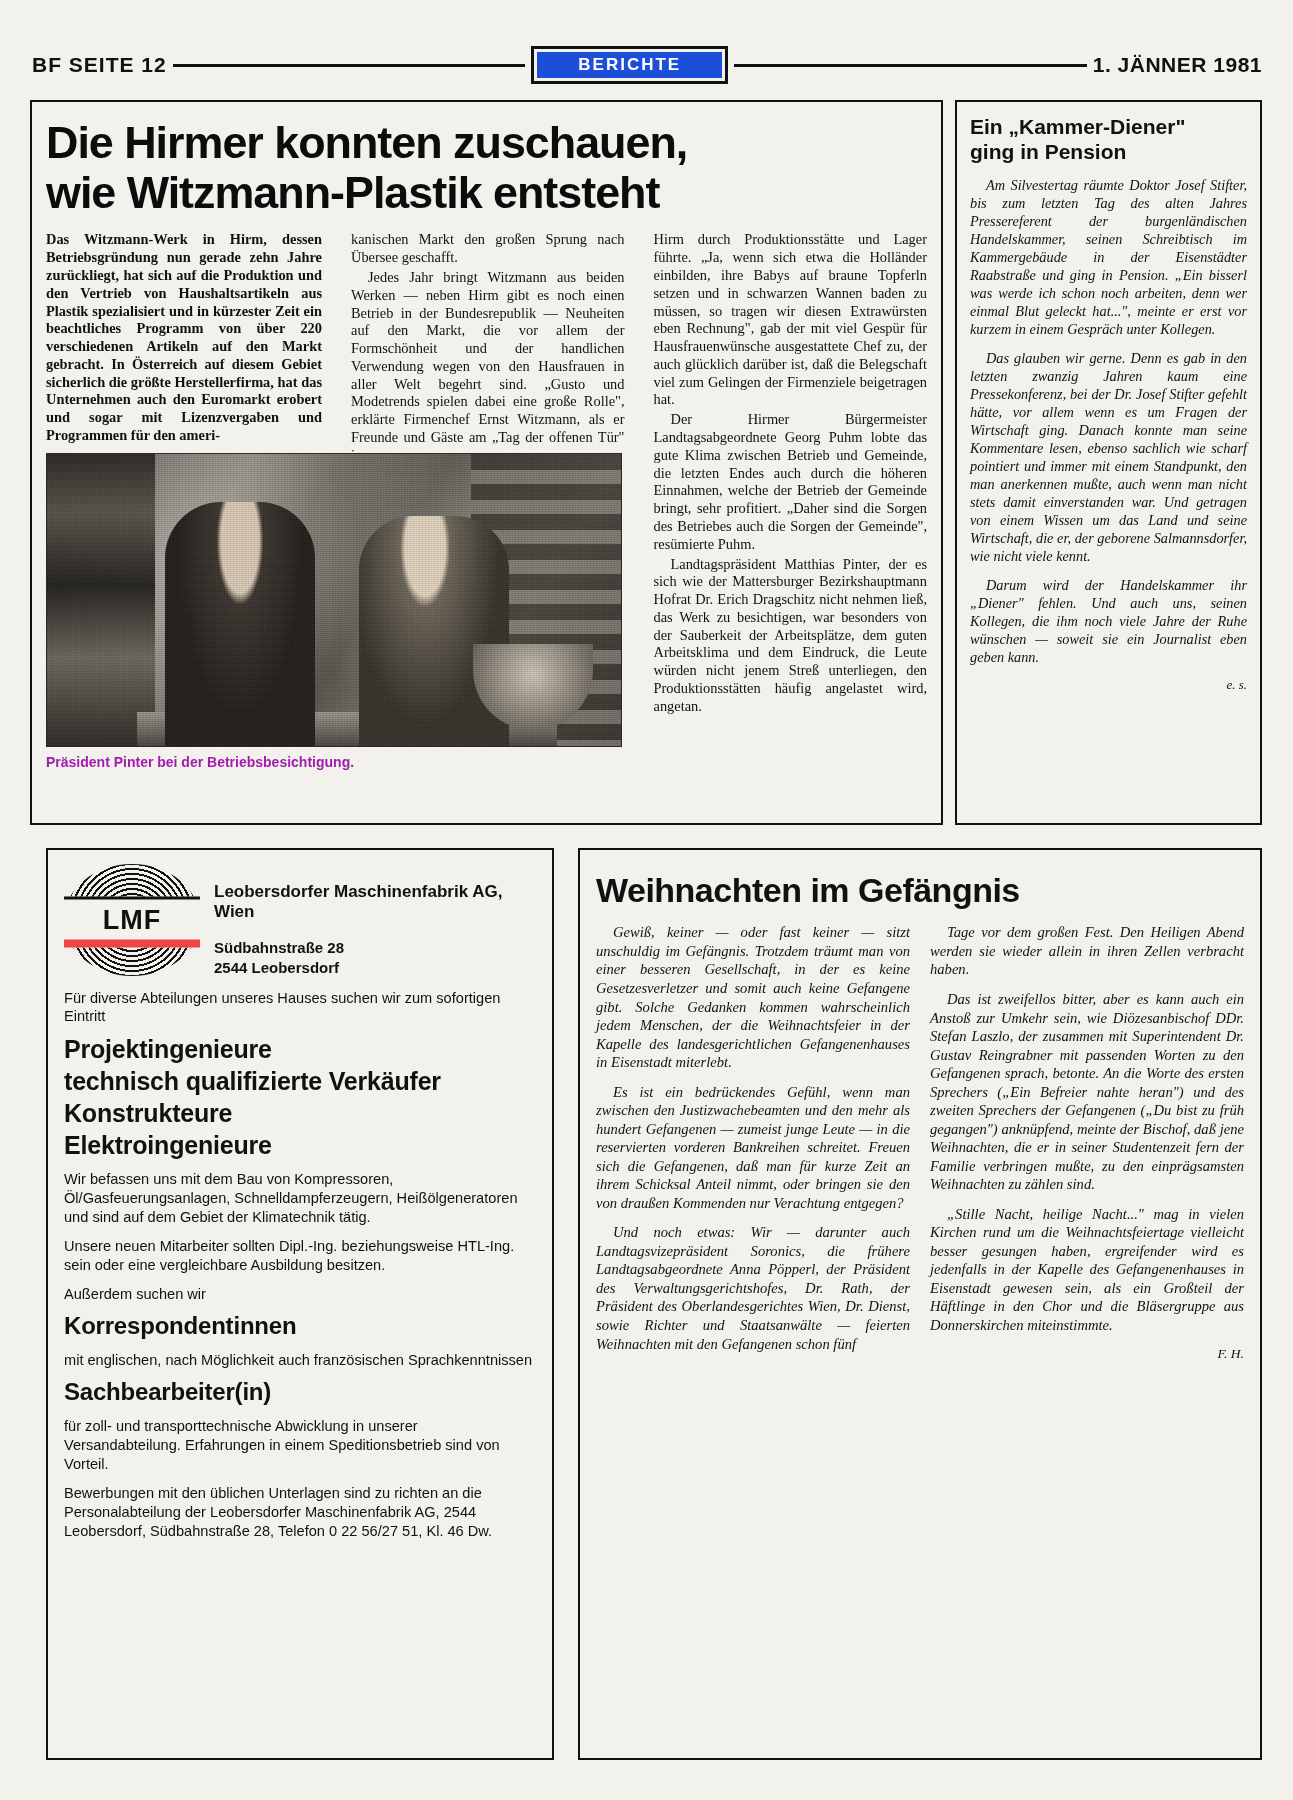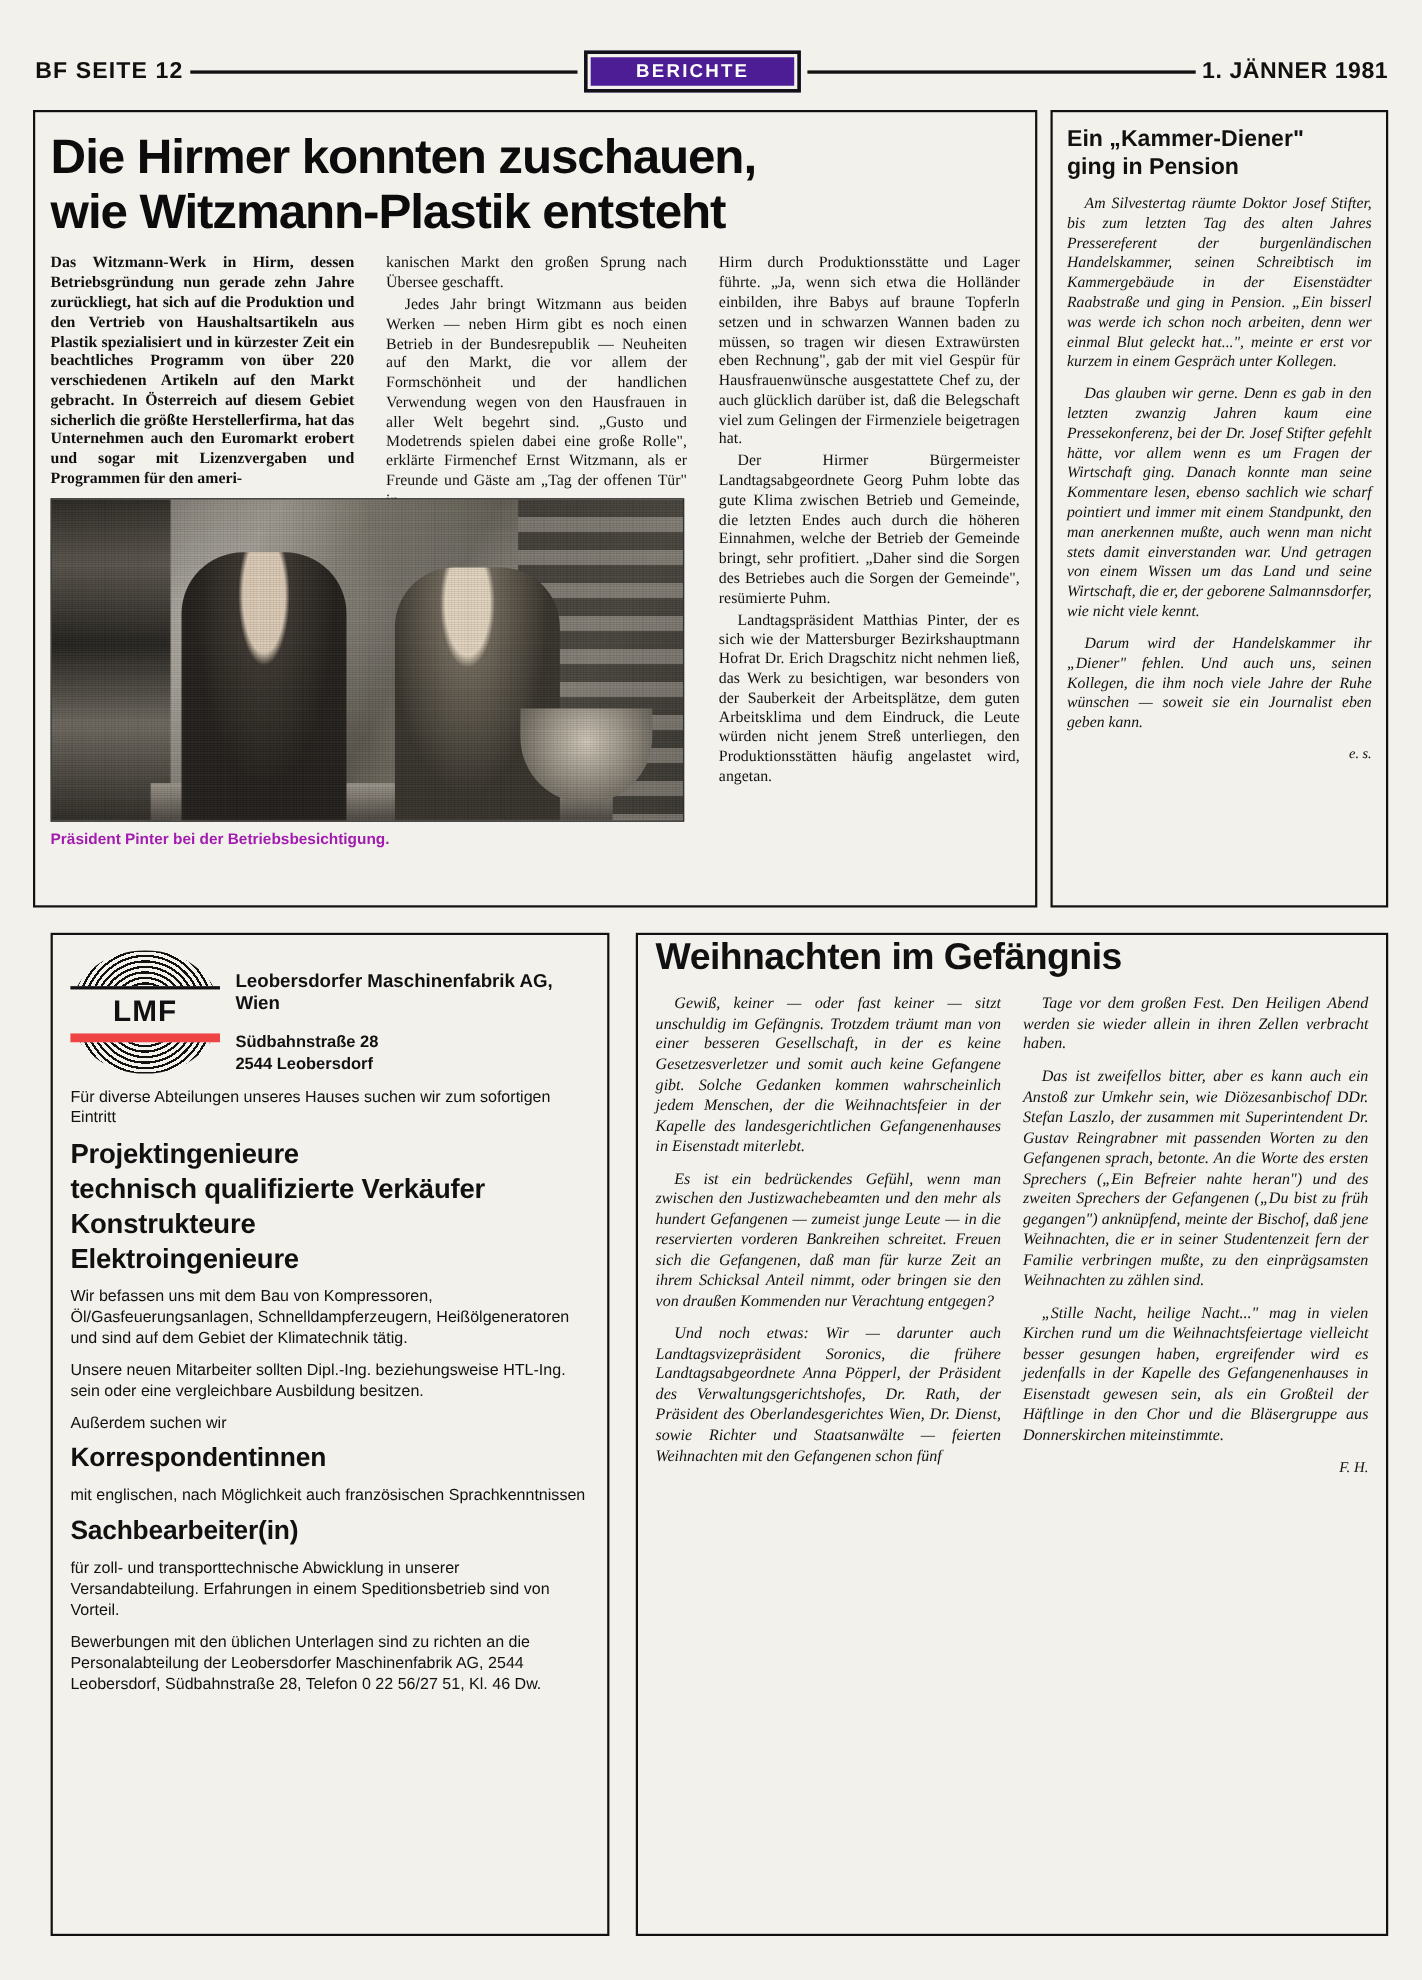--- a/index.html
+++ b/index.html
@@ -39,21 +39,21 @@
     white-space: nowrap;
     color: #111;
   }
   .rule {
     flex: 1 1 auto;
     height: 3px;
     background: #111;
     margin: 0 6px;
   }
   .masthead-badge {
-    background: #4c1d95;
+    background: #1d4ed8;
     color: #fff;
     font-family: "Liberation Sans", sans-serif;
     font-weight: bold;
     font-size: 17px;
     letter-spacing: 2px;
     padding: 6px 44px;
     border: 3px solid #111;
     box-shadow: 0 0 0 3px #f3f1ec inset;
     white-space: nowrap;
   }
@@ -87,21 +87,21 @@
   
   #ad-lmf {
     left: 46px; top: 848px;
     width: 508px; height: 912px;
     padding: 14px 16px;
   }
   
   #article-weihnachten {
     left: 578px; top: 848px;
     width: 684px; height: 912px;
-    padding: 0 16px;
+    padding: 20px 16px;
   }
 
   
   .headline-main {
     font-family: "Liberation Sans", sans-serif;
     font-weight: bold;
     font-size: 44px;
     line-height: 1.13;
     letter-spacing: -1px;
     margin: 6px 0 14px 0;

